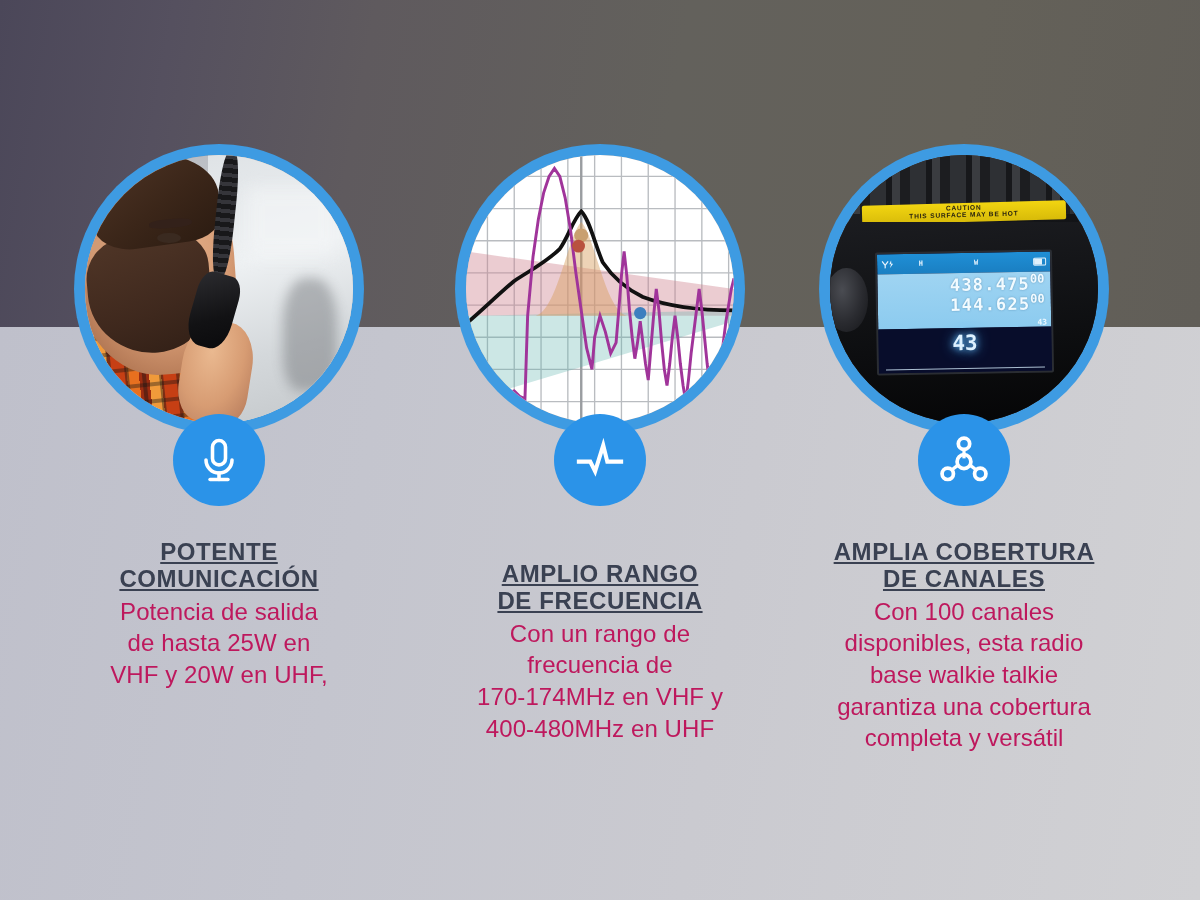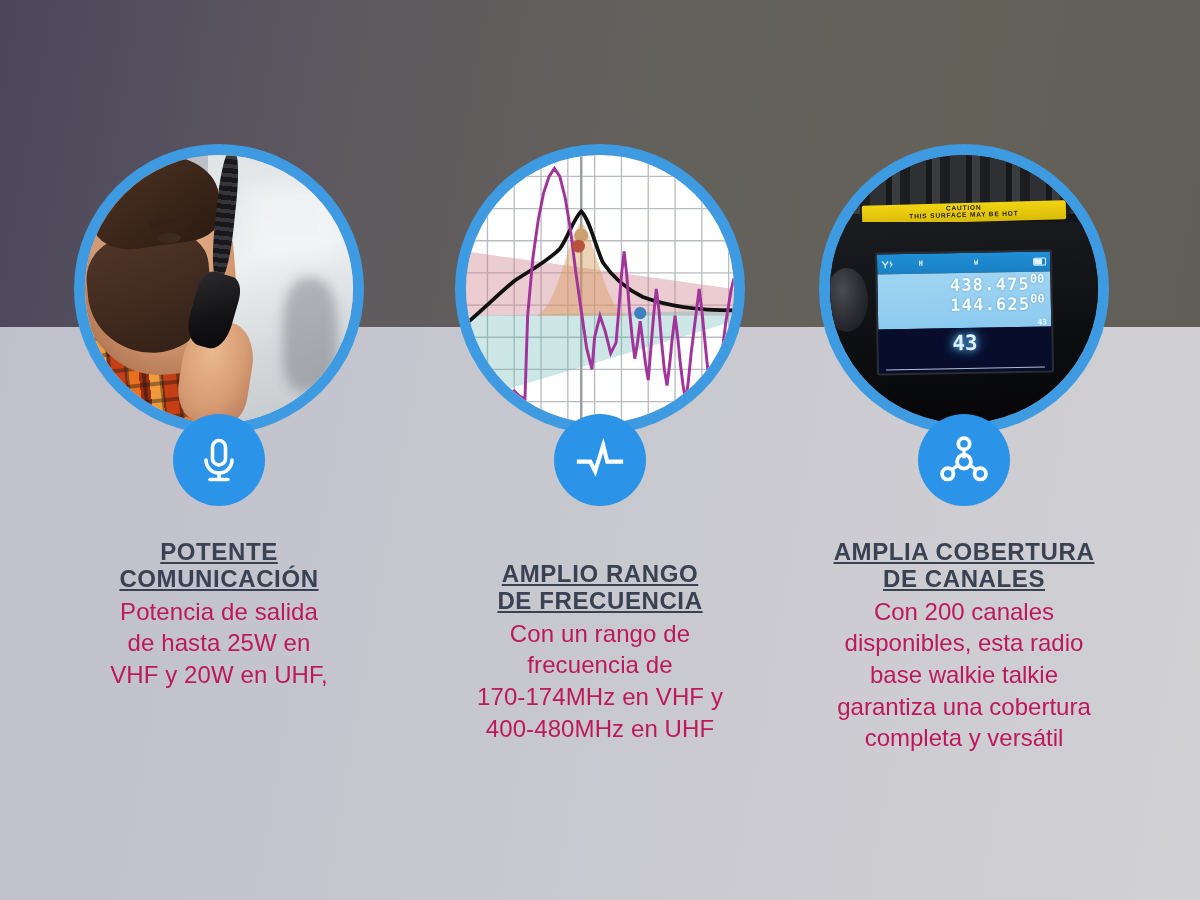--- a/index.html
+++ b/index.html
@@ -453,21 +453,21 @@
           <circle cx="32" cy="12" r="7" fill="none" stroke="#ffffff" stroke-width="4.6"></circle>
           <circle cx="32" cy="34" r="8.5" fill="none" stroke="#ffffff" stroke-width="4.6"></circle>
           <circle cx="12" cy="49" r="7" fill="none" stroke="#ffffff" stroke-width="4.6"></circle>
           <circle cx="52" cy="49" r="7" fill="none" stroke="#ffffff" stroke-width="4.6"></circle>
         </svg>
       </div>
 
       <div class="textblock t2">
         <div class="headline">AMPLIA COBERTURA
 DE CANALES</div>
-        <div class="bodytext">Con 200 canales
+        <div class="bodytext">Con 100 canales
 disponibles, esta radio
 base walkie talkie
 garantiza una cobertura
 completa y versátil</div>
       </div>
     </div>
 
   </div>
 </div>
 

